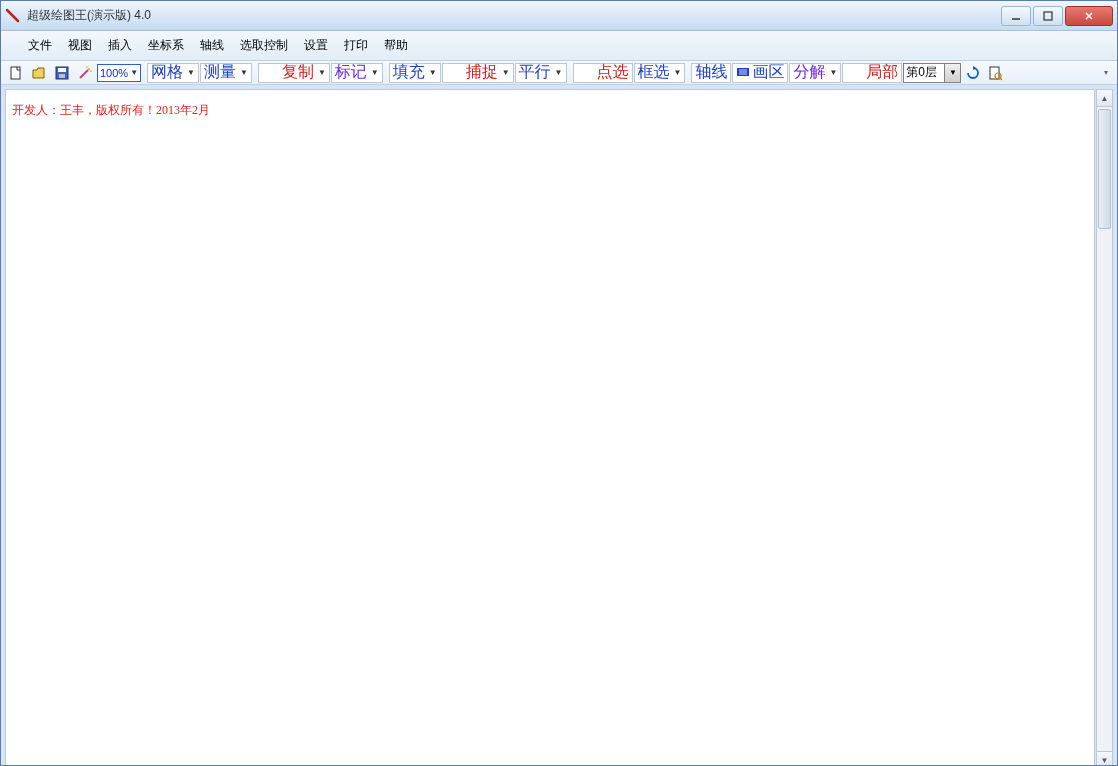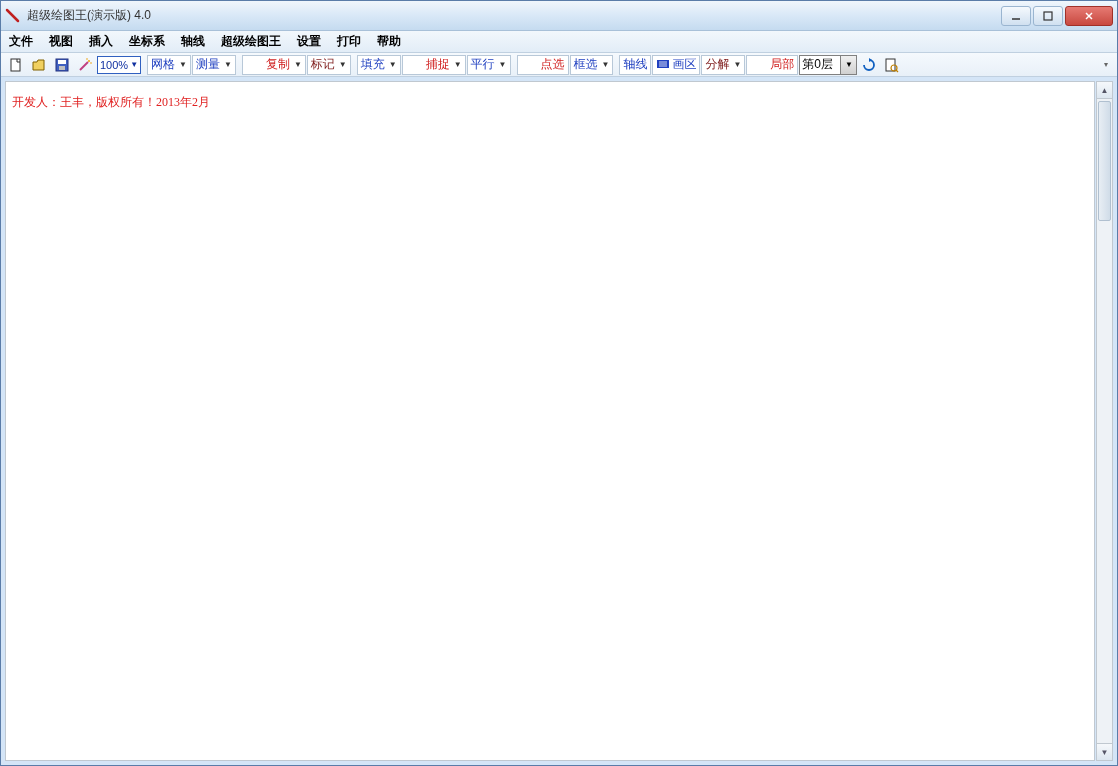--- a/index.html
+++ b/index.html
@@ -36,27 +36,26 @@
       cursor: pointer;
     }
     .win-btn.close {
       width: 48px;
       background: linear-gradient(to bottom, #e67a73, #c84940);
       border-color: #a03028;
     }
     .win-btn svg { width: 12px; height: 12px; }
 
     .menubar {
-      height: 22px;
+      height: 30px;
       background: linear-gradient(to bottom, #f2f7fc, #e2edf7);
       display: flex;
       align-items: center;
-      padding: 0 0;
+      padding: 0 19px;
       border-bottom: 1px solid #c0d0e0;
-      font-weight: bold;
     }
     .menu-left { display: flex; }
     .menu-right { display: flex; margin-left: auto; }
     .menu-item {
       padding: 3px 8px;
       cursor: pointer;
       color: #000;
       font-size: 12px;
     }
     .menu-item.disabled { color: #999; }
@@ -96,25 +95,25 @@
     .tool-group {
       display: flex;
       align-items: center;
       height: 20px;
       border: 1px solid #b8c8d8;
       background: #fff;
       padding: 0 3px;
       gap: 2px;
       cursor: pointer;
     }
-    .tool-group .label { font-size: 12px; }
+    .tool-group .label { font-size: 16px; }
     .tool-group .arrow { font-size: 8px; color: #333; margin-left: 2px; }
     .c-red { color: #d02020; margin-left: 20px; }
     .c-blue { color: #2040c0; }
-    .c-orange { color: #7f1d1d; }
+    .c-orange { color: #6d28d9; }
     .layer-select {
       border: 1px solid #808080;
       background: #fff;
       height: 20px;
       width: 58px;
       padding: 6px 2px;
       display: flex;
       align-items: center;
       font-size: 12px;
       position: relative;
@@ -207,21 +206,21 @@
   </div>
 </div>
 
 <div class="menubar">
   <div class="menu-left">
     <span class="menu-item">文件</span>
     <span class="menu-item">视图</span>
     <span class="menu-item">插入</span>
     <span class="menu-item">坐标系</span>
     <span class="menu-item">轴线</span>
-    <span class="menu-item">超级绘图王</span>
+    <span class="menu-item">选取控制</span>
     <span class="menu-item">设置</span>
     <span class="menu-item">打印</span>
     <span class="menu-item">帮助</span>
   </div>
 </div>
 
 <div class="toolbar">
   <div class="tool-btn">
     <svg viewBox="0 0 16 16">
         <rect x="3" y="2" width="9" height="12" fill="#fff" stroke="#333"></rect>

